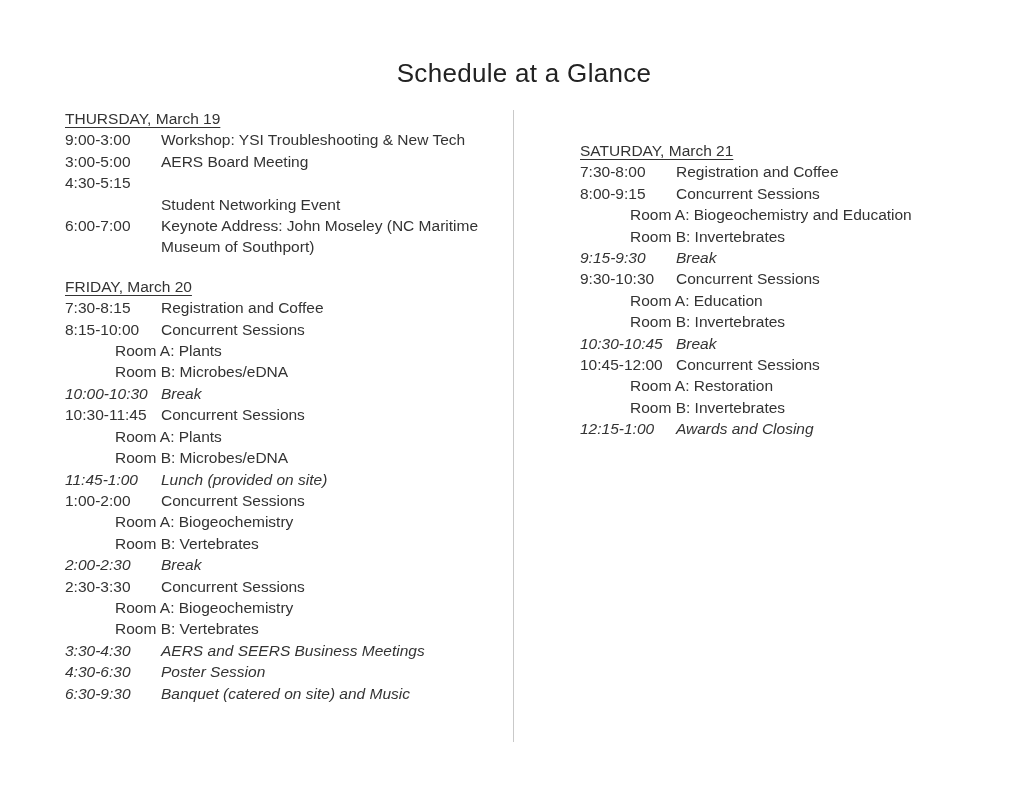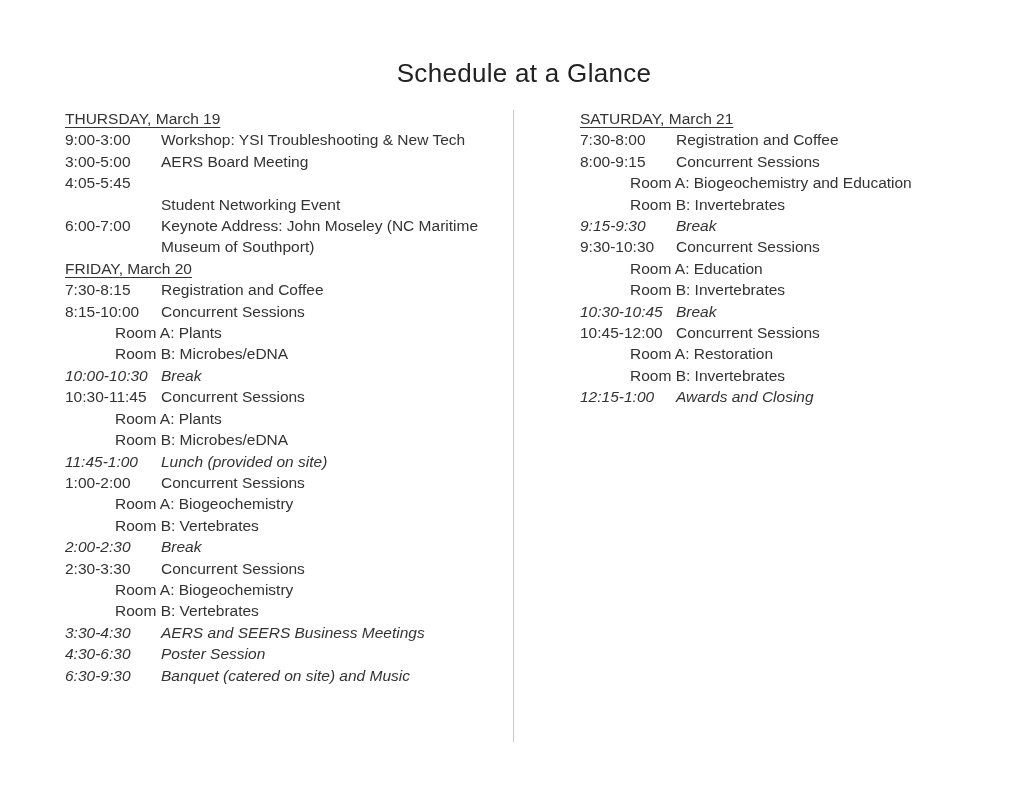--- a/index.html
+++ b/index.html
@@ -24,30 +24,30 @@
     letter-spacing: 0.3px;
     color: #222222;
   }
   .col {
     position: absolute;
     top: 108px;
     font-size: 15.5px;
     line-height: 21.4px;
   }
   .col-left  { left: 65px;  width: 440px; }
-  .col-right { left: 580px; width: 440px; }
+  .col-right { left: 580px; width: 440px; margin-top: 32px; }
   .divider {
     position: absolute;
     left: 513px;
     top: 110px;
     width: 1px;
     height: 632px;
     background: #c9c9c9;
   }
-  .section.gap { }
+  .section.gap { margin-top: 18px; }
   .day-heading {
     text-decoration: underline;
     text-underline-offset: 3px;
     white-space: nowrap;
   }
   .row { display: flex; }
   .row .time { flex: 0 0 96px; white-space: nowrap; }
   .row .text { white-space: nowrap; text-align: right; }
   .row.room .text { padding-left: 50px; }
   .row.italic { font-style: italic; }
@@ -62,21 +62,21 @@
         <div class="day-heading">THURSDAY, March 19</div>
         <div class="row event">
           <span class="time">9:00-3:00</span>
           <span class="text">Workshop: YSI Troubleshooting &amp; New Tech</span>
         </div>
         <div class="row event">
           <span class="time">3:00-5:00</span>
           <span class="text">AERS Board Meeting</span>
         </div>
         <div class="row event">
-          <span class="time">4:05-5:45</span>
+          <span class="time">4:30-5:15</span>
         </div>
         <div class="row cont">
           <span class="time"></span>
           <span class="text">Student Networking Event</span>
         </div>
         <div class="row event">
           <span class="time">6:00-7:00</span>
           <span class="text">Keynote Address: John Moseley (NC Maritime</span>
         </div>
         <div class="row cont">

